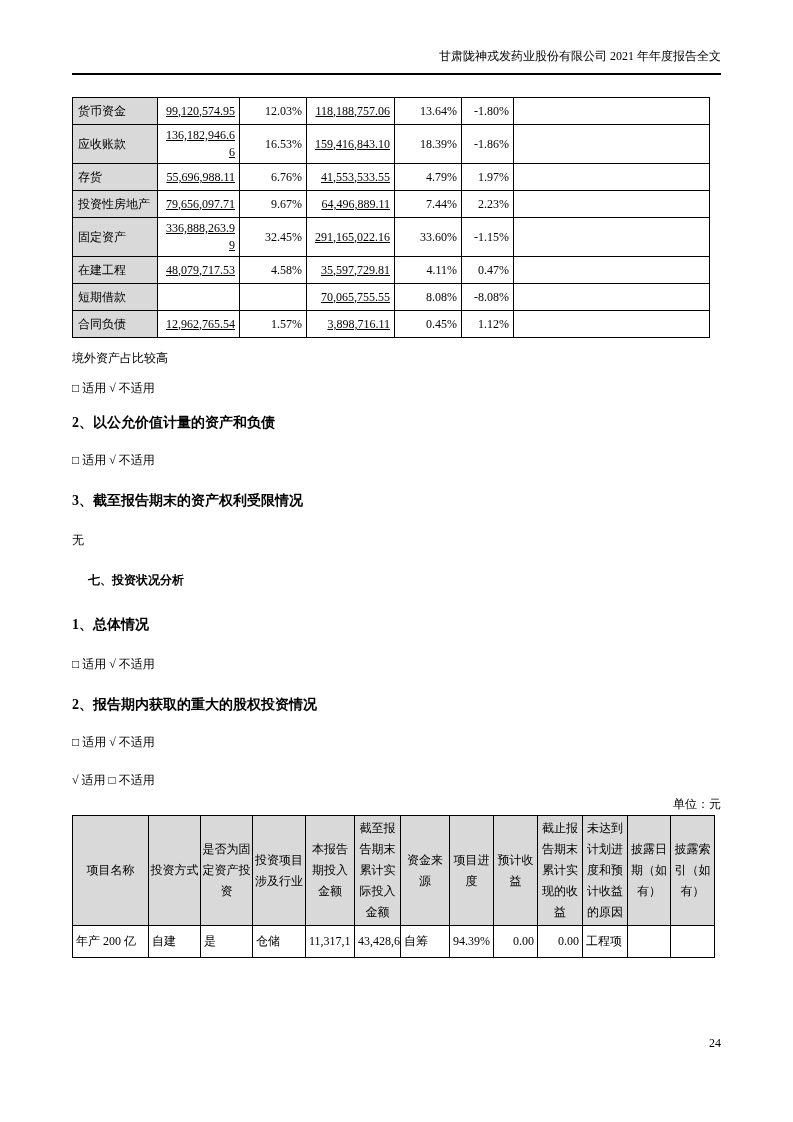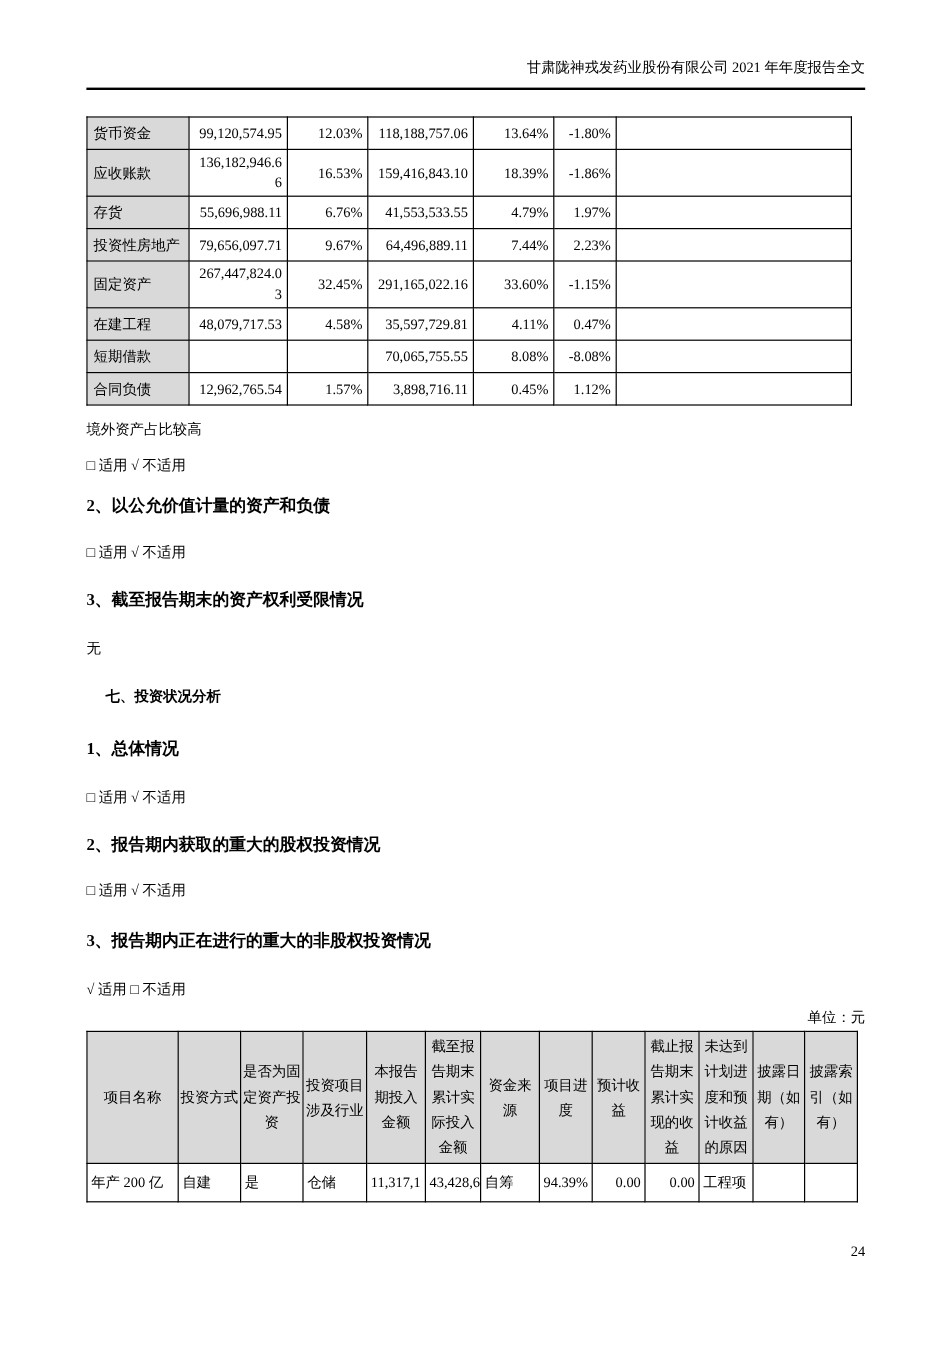--- a/index.html
+++ b/index.html
@@ -43,20 +43,21 @@
   }
   table.asset-table tr { height: 27px; }
   table.asset-table td.rowlabel {
     background: #d9d9d9;
     text-align: left;
     padding-left: 5px;
   }
   table.asset-table td.amount {
     text-align: right;
     word-break: break-all;
+    text-decoration: underline;
   }
   table.asset-table td.pct { text-align: right; }
   
   .para {
     font-size: 12px;
     line-height: 16px;
     margin: 0;
   }
   .note-para      { margin-top: 12px; }
   .na-para        { margin-top: 14px; }
@@ -169,21 +170,21 @@
         <td class="rowlabel">投资性房地产</td>
         <td class="amount">79,656,097.71</td>
         <td class="pct">9.67%</td>
         <td class="amount">64,496,889.11</td>
         <td class="pct">7.44%</td>
         <td class="pct">2.23%</td>
         <td></td>
       </tr>
       <tr>
         <td class="rowlabel">固定资产</td>
-        <td class="amount">267,447,824.03</td>
+        <td class="amount">336,888,263.99</td>
         <td class="pct">32.45%</td>
         <td class="amount">291,165,022.16</td>
         <td class="pct">33.60%</td>
         <td class="pct">-1.15%</td>
         <td></td>
       </tr>
       <tr>
         <td class="rowlabel">在建工程</td>
         <td class="amount">48,079,717.53</td>
         <td class="pct">4.58%</td>
@@ -223,21 +224,20 @@
   <p class="para mt22">无</p>
 
   <p class="h2 mt22">七、投资状况分析</p>
 
   <p class="h3 mt26">1、总体情况</p>
   <p class="para mt22">□ 适用 √ 不适用</p>
 
   <p class="h3 mt24">2、报告期内获取的重大的股权投资情况</p>
   <p class="para mt20">□ 适用 √ 不适用</p>
 
-  <p class="h3 mt26">3、报告期内正在进行的重大的非股权投资情况</p>
   <p class="para mt22">√ 适用 □ 不适用</p>
 
   <p class="para unit-line">单位：元</p>
 
   <table class="invest-table">
     <colgroup>
       <col style="width:76px">
         <col style="width:52px">
         <col style="width:52px">
       <col style="width:53px">

